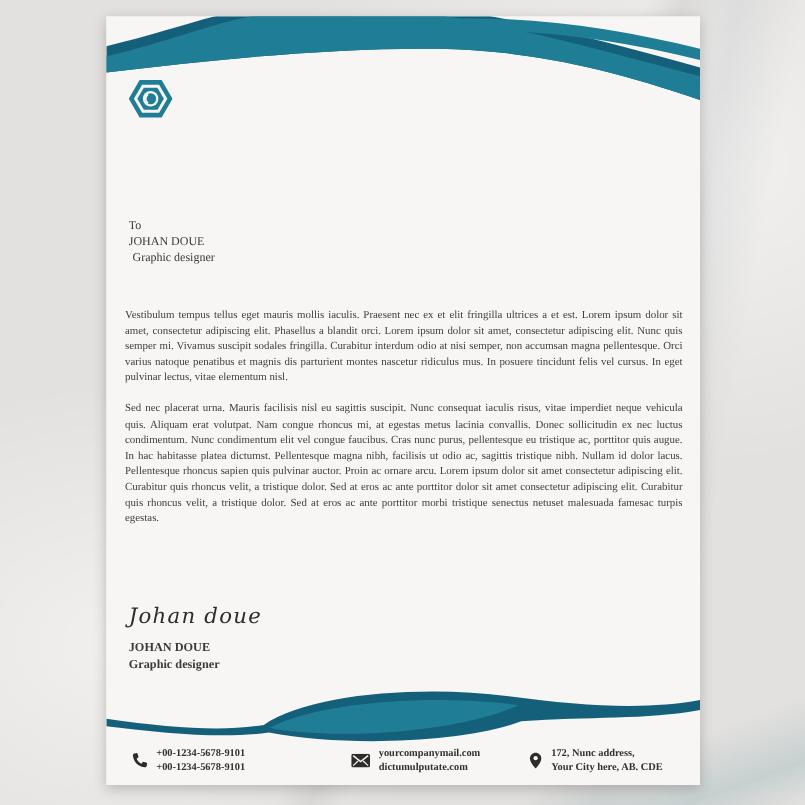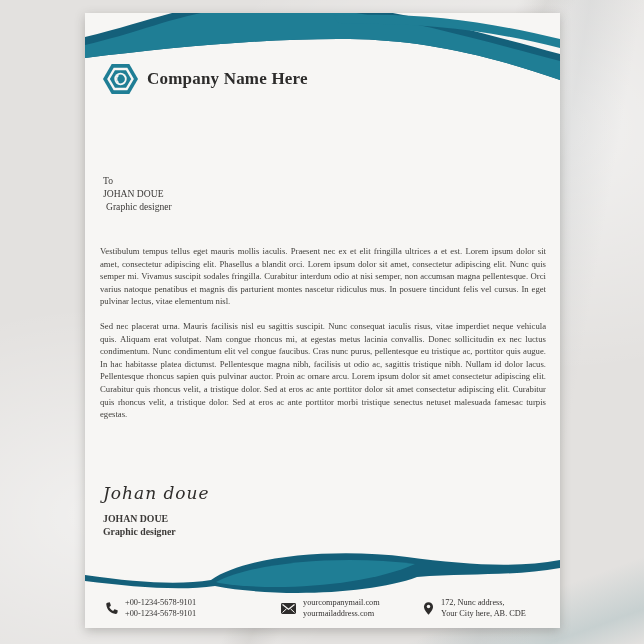--- a/index.html
+++ b/index.html
@@ -60,21 +60,21 @@
     margin-bottom:9px;color:#2f2d2b;
   }
   .sig-name,.sig-title{font-size:9.8px;font-weight:bold;line-height:13px;color:#3c3a38;}
 
   .contacts{
     position:absolute;left:0;top:585px;width:475px;
     display:flex;
   }
   .contact-col{
     display:flex;align-items:center;gap:7px;
-    font-size:8.3px;font-weight:normal;line-height:10.5px;color:#333130;
+    font-size:8.3px;font-weight:bold;line-height:10.5px;color:#333130;
   }
   .col-phone{position:absolute;left:20px;top:0;}
   .col-email{position:absolute;left:196px;top:0;}
   .col-address{position:absolute;left:338px;top:0;}
   .contact-icon{flex:0 0 auto;display:block;}
 </style>
 </head>
 <body>
 
 <div class="scene">
@@ -87,21 +87,20 @@
     </svg>
 
     <div class="header-row">
       <svg class="logo" viewBox="0 0 35 34" aria-hidden="true">
         <polygon points="0,17 8.7,2 26.3,2 35,17 26.3,32 8.7,32" fill="#1f7e95"></polygon>
         <polygon points="5.5,17 11.4,7 23.6,7 29.5,17 23.6,27 11.4,27" fill="none" stroke="#f7f6f4" stroke-width="2.4"></polygon>
         <circle cx="17.5" cy="17" r="6.2" fill="#f7f6f4"></circle>
         <circle cx="17.5" cy="17" r="4.4" fill="#1f7e95"></circle>
         <path d="M15.5,13.4 A4.4,4.4 0 0 0 15.5,20.6" fill="none" stroke="#f7f6f4" stroke-width="1.3"></path>
       </svg>
-      <div class="company-name">Company Name Here</div>
     </div>
 
     <div class="recipient">
       <div class="rows">
         <div>To</div>
         <div>JOHAN DOUE</div>
         <div class="indent">Graphic designer</div>
       </div>
     </div>
 
@@ -134,21 +133,21 @@
       </div>
 
       <div class="contact-col col-email">
         <svg class="contact-icon" width="15" height="11" viewBox="0 0 15 11" aria-hidden="true">
           <rect x="0" y="0" width="15" height="11" rx="1.4" fill="#2e2c2b"></rect>
           <path d="M1.5,1.5 L7.5,6.2 L13.5,1.5" fill="none" stroke="#f7f6f4" stroke-width="1.2"></path>
           <path d="M1.5,9.5 L5.5,5.8 M13.5,9.5 L9.5,5.8" fill="none" stroke="#f7f6f4" stroke-width="1"></path>
         </svg>
         <div>
           <div>yourcompanymail.com</div>
-          <div>yourmailaddress.com</div>
+          <div>dictumulputate.com</div>
         </div>
       </div>
 
       <div class="contact-col col-address">
         <svg class="contact-icon" width="11" height="15" viewBox="0 0 14 17" aria-hidden="true">
           <path d="M7,0.5 C3.8,0.5 1.2,3.1 1.2,6.3 C1.2,10.6 7,16.5 7,16.5 C7,16.5 12.8,10.6 12.8,6.3 C12.8,3.1 10.2,0.5 7,0.5 Z" fill="#2e2c2b"></path>
           <circle cx="7" cy="6" r="2.2" fill="#f7f6f4"></circle>
         </svg>
         <div>
           <div>172, Nunc address,</div>

